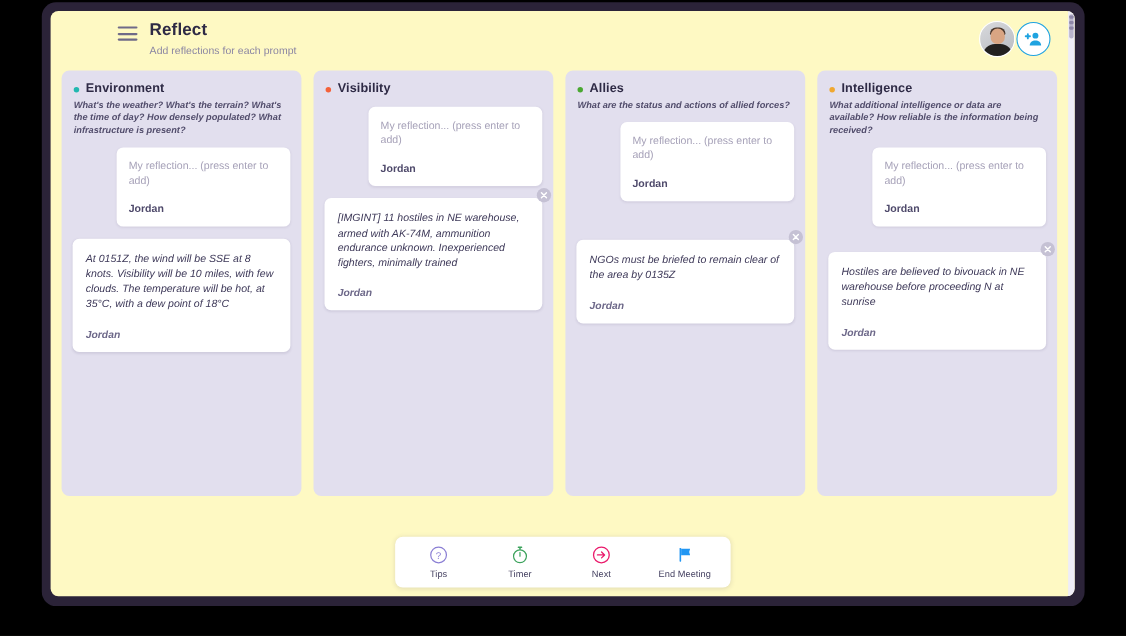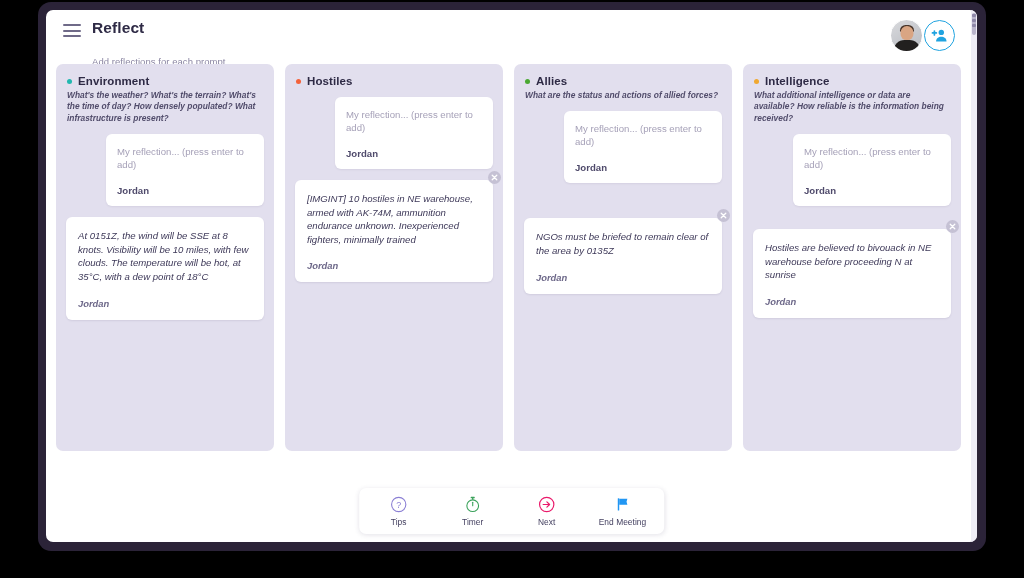--- a/index.html
+++ b/index.html
@@ -21,23 +21,24 @@
     height: 549px;
     background: #2b2338;
     border-radius: 13px;
     padding: 8px 9px 9px 8px;
   }
 
   .app-window {
     position: relative;
     width: 100%;
     height: 100%;
-    background: #ffffff;
+    background: #fef9c3;
     border-radius: 7px;
     overflow: hidden;
+    padding-left: 44px;
   }
 
   
   .scroll-strip {
     position: absolute;
     right: 0;
     top: 0;
     width: 6px;
     height: 100%;
     background: #efedf7;
@@ -99,21 +100,21 @@
   .app-title {
     font-size: 15.5px;
     font-weight: bold;
     color: #2e2a45;
     letter-spacing: 0.1px;
     line-height: 18px;
   }
   .app-subtitle {
     font-size: 9.5px;
     color: #8b86a3;
-    margin-top: 19px;
+    margin-top: 4px;
     letter-spacing: 0.05px;
   }
 
   .header-right {
     position: absolute;
     right: 22px;
     top: 9px;
     display: flex;
     align-items: center;
     gap: 1px;
@@ -369,36 +370,36 @@
           <div class="note-card note-stack">
             <div class="note-text">At 0151Z, the wind will be SSE at 8 knots. Visibility will be 10 miles, with few clouds. The temperature will be hot, at 35°C, with a dew point of 18°C</div>
             <div class="note-author">Jordan</div>
           </div>
         </div>
       </div>
 
       <div class="column">
         <div class="col-head-row">
           <span class="col-dot" style="background:#f4623a"></span>
-          <span class="col-title">Hostiles</span>
+          <span class="col-title">Visibility</span>
         </div>
 
         <div class="reflect-input">
           <div class="reflect-placeholder">My reflection... (press enter to add)</div>
           <div class="reflect-author">Jordan</div>
         </div>
 
         <div class="cards">
           <div class="note-card">
             <div class="card-close">
               <svg width="7" height="7" viewBox="0 0 8 8">
                 <path d="M1.4 1.4 L6.6 6.6 M6.6 1.4 L1.4 6.6" stroke="#ffffff" stroke-width="1.5" stroke-linecap="round"></path>
               </svg>
             </div>
-            <div class="note-text">[IMGINT] 10 hostiles in NE warehouse, armed with AK-74M, ammunition endurance unknown. Inexperienced fighters, minimally trained</div>
+            <div class="note-text">[IMGINT] 11 hostiles in NE warehouse, armed with AK-74M, ammunition endurance unknown. Inexperienced fighters, minimally trained</div>
             <div class="note-author">Jordan</div>
           </div>
         </div>
       </div>
 
       <div class="column">
         <div class="col-head-row">
           <span class="col-dot" style="background:#4aa832"></span>
           <span class="col-title">Allies</span>
         </div>

